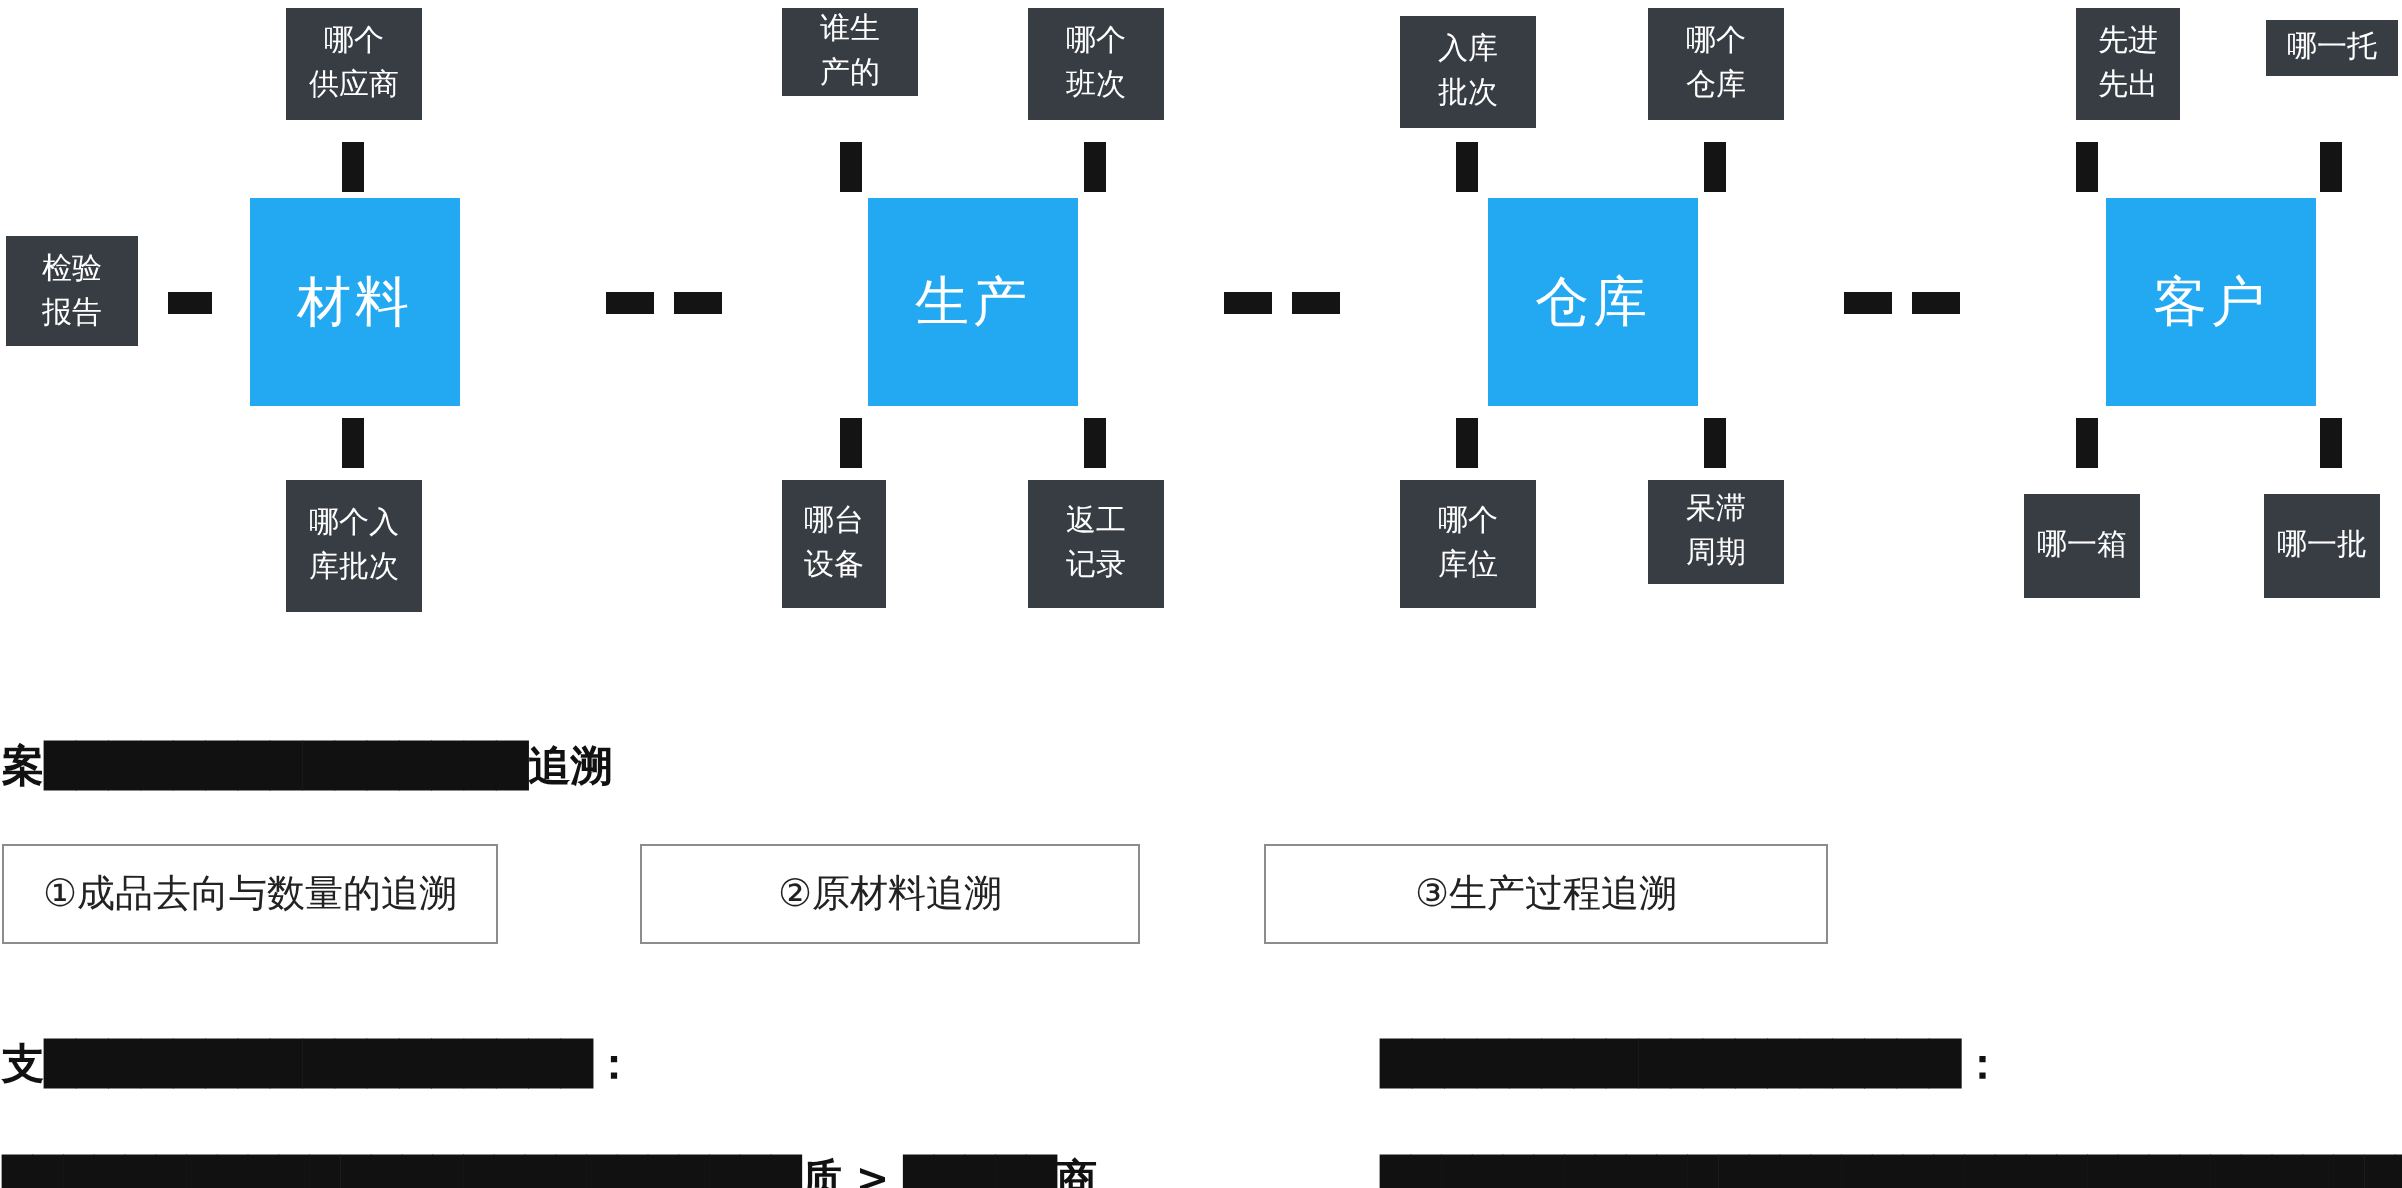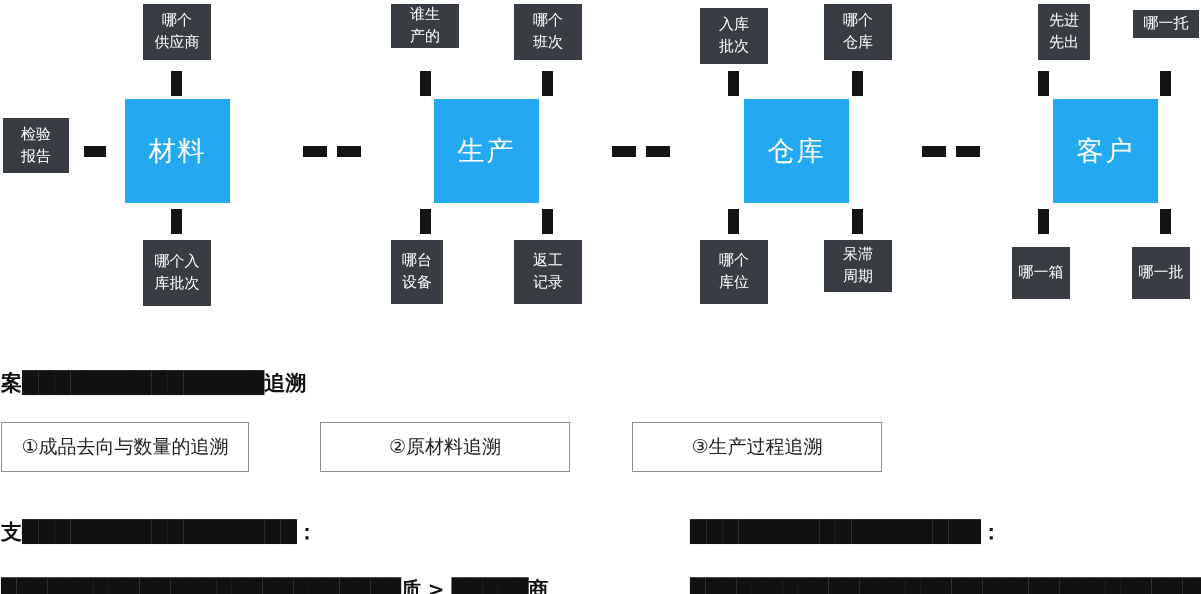--- a/index.html
+++ b/index.html
@@ -103,21 +103,21 @@
     <i class="hbar" style="left:646px;top:146px"></i>
     <i class="hbar" style="left:922px;top:146px"></i>
     <i class="hbar" style="left:956px;top:146px"></i>
   </div>
 
   <div>
     <div class="heading" style="left:1px;top:369px">案███████████████追溯</div>
 
     <div class="trace-box" style="left:1px;width:248px">①成品去向与数量的追溯</div>
     <div class="trace-box" style="left:320px;width:250px">②原材料追溯</div>
-    <div class="trace-box" style="left:632px;width:250px">③生产过程追溯</div>
+    <div class="trace-box" style="left:632px;width:282px">③生产过程追溯</div>
   </div>
 
   <div>
     <div class="heading" style="left:1px;top:518px">支█████████████████：</div>
     <div class="heading" style="left:690px;top:518px">██████████████████：</div>
 
     <div class="bottom-line" style="left:1px;top:576px">██████████████████████████质 &gt; █████商</div>
     <div class="bottom-line" style="left:690px;top:576px">███████████████████████████████████质 &gt;</div>
   </div>
 

